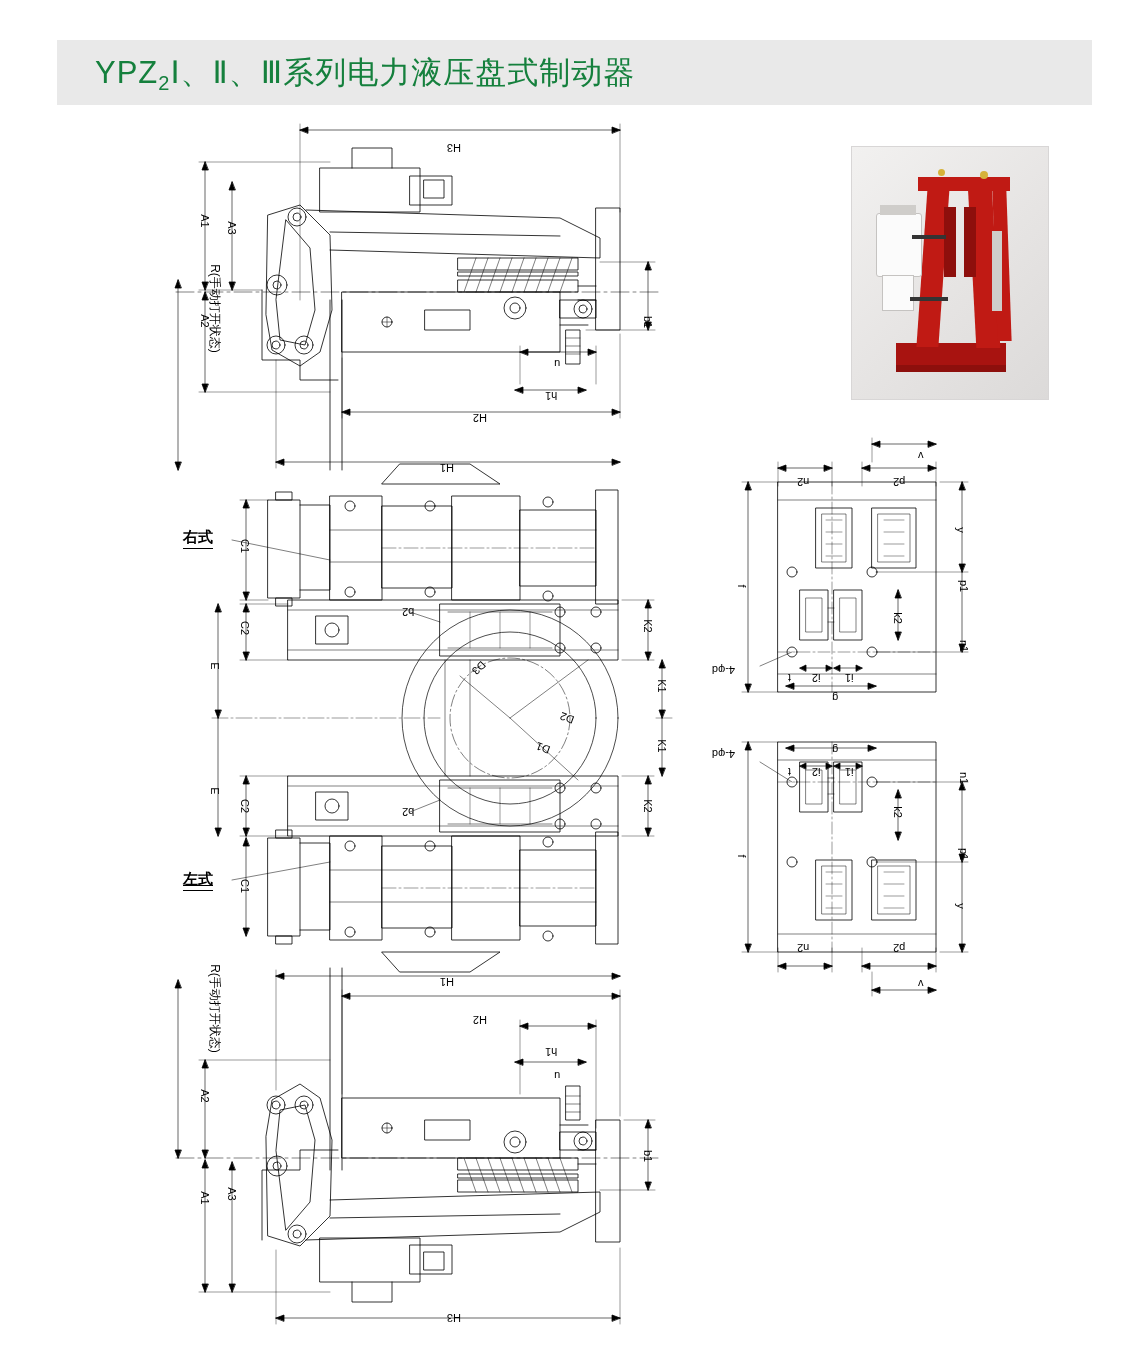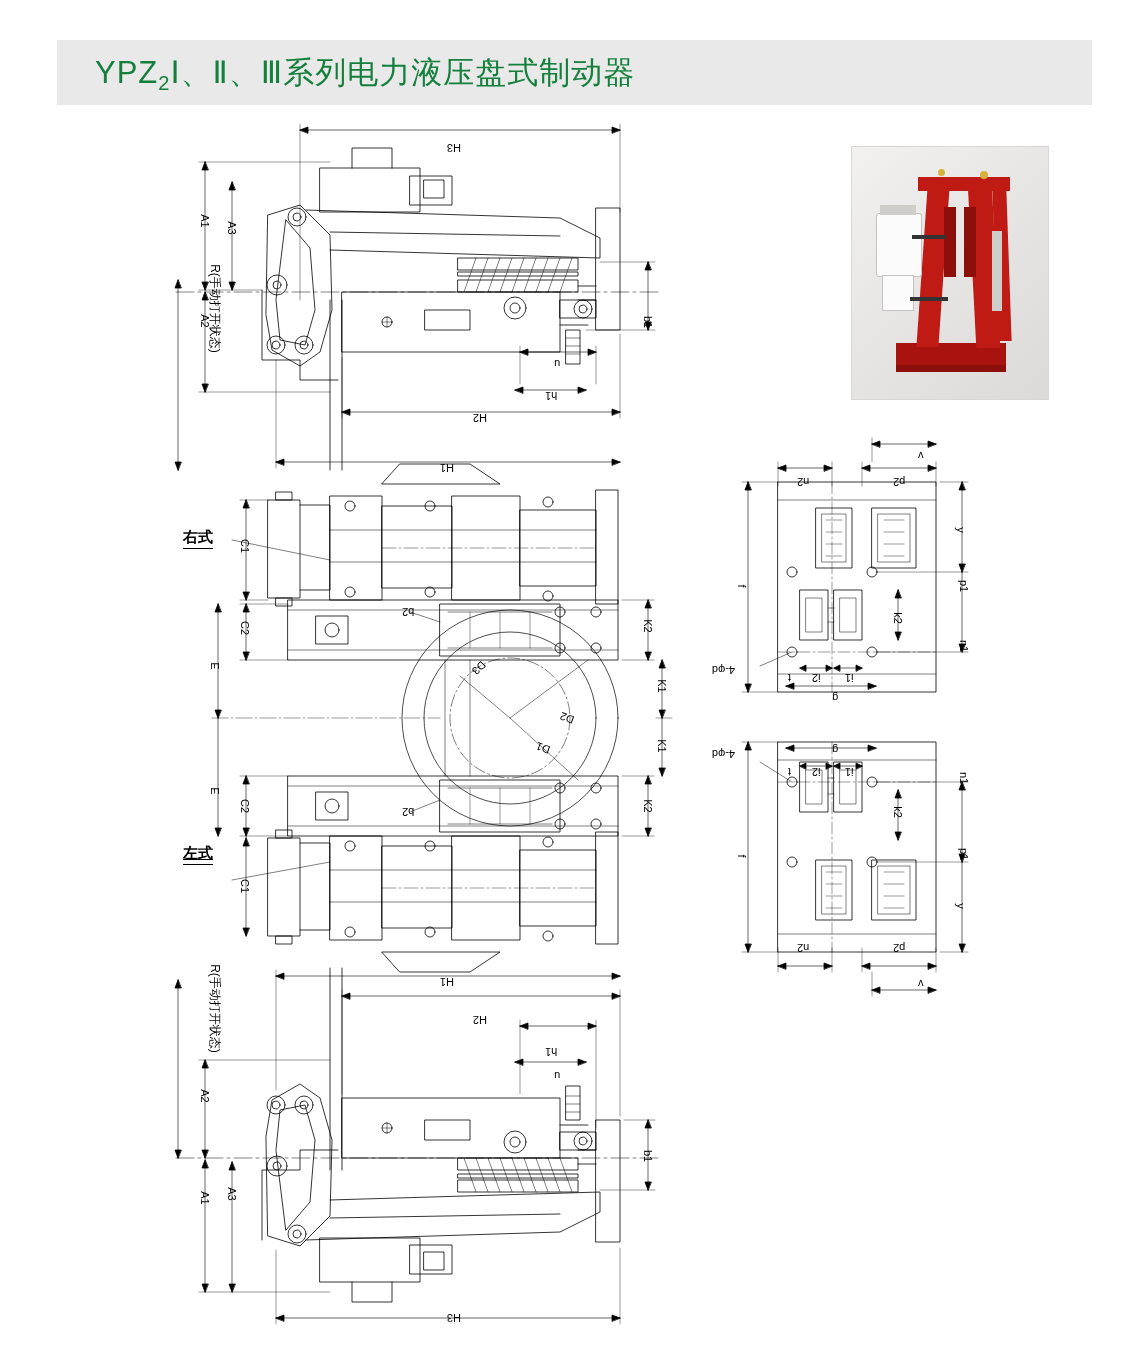--- a/index.html
+++ b/index.html
@@ -527,21 +527,21 @@
   <div class="lbl rot270" style="left:225px;top:222px;">A3</div>
   <div class="lbl rot270" style="left:198px;top:315px;">A2</div>
   <div class="lbl rot270" style="left:642px;top:316px;">b1</div>
   <div class="lbl rot180" style="left:554px;top:358px;">u</div>
   <div class="lbl rot180" style="left:545px;top:390px;">h1</div>
   <div class="lbl rot180" style="left:473px;top:412px;">H2</div>
   <div class="lbl rot180" style="left:440px;top:462px;">H1</div>
   <div class="lbl rot270 cn" style="left:170px;top:300px;">R(手动打开状态)</div>
 
   <div class="lbl big ul" style="left:183px;top:528px;">右式</div>
-  <div class="lbl big ul" style="left:183px;top:844px;text-decoration:underline;">左式</div>
+  <div class="lbl big ul" style="left:183px;top:870px;text-decoration:underline;">左式</div>
   <div class="lbl rot270" style="left:238px;top:540px;">C1</div>
   <div class="lbl rot270" style="left:238px;top:622px;">C2</div>
   <div class="lbl rot270" style="left:211px;top:660px;">E</div>
   <div class="lbl rot270" style="left:211px;top:785px;">E</div>
   <div class="lbl rot270" style="left:238px;top:800px;">C2</div>
   <div class="lbl rot270" style="left:238px;top:880px;">C1</div>
   <div class="lbl rot270" style="left:641px;top:620px;">K2</div>
   <div class="lbl rot270" style="left:655px;top:680px;">K1</div>
   <div class="lbl rot270" style="left:655px;top:740px;">K1</div>
   <div class="lbl rot270" style="left:641px;top:800px;">K2</div>

